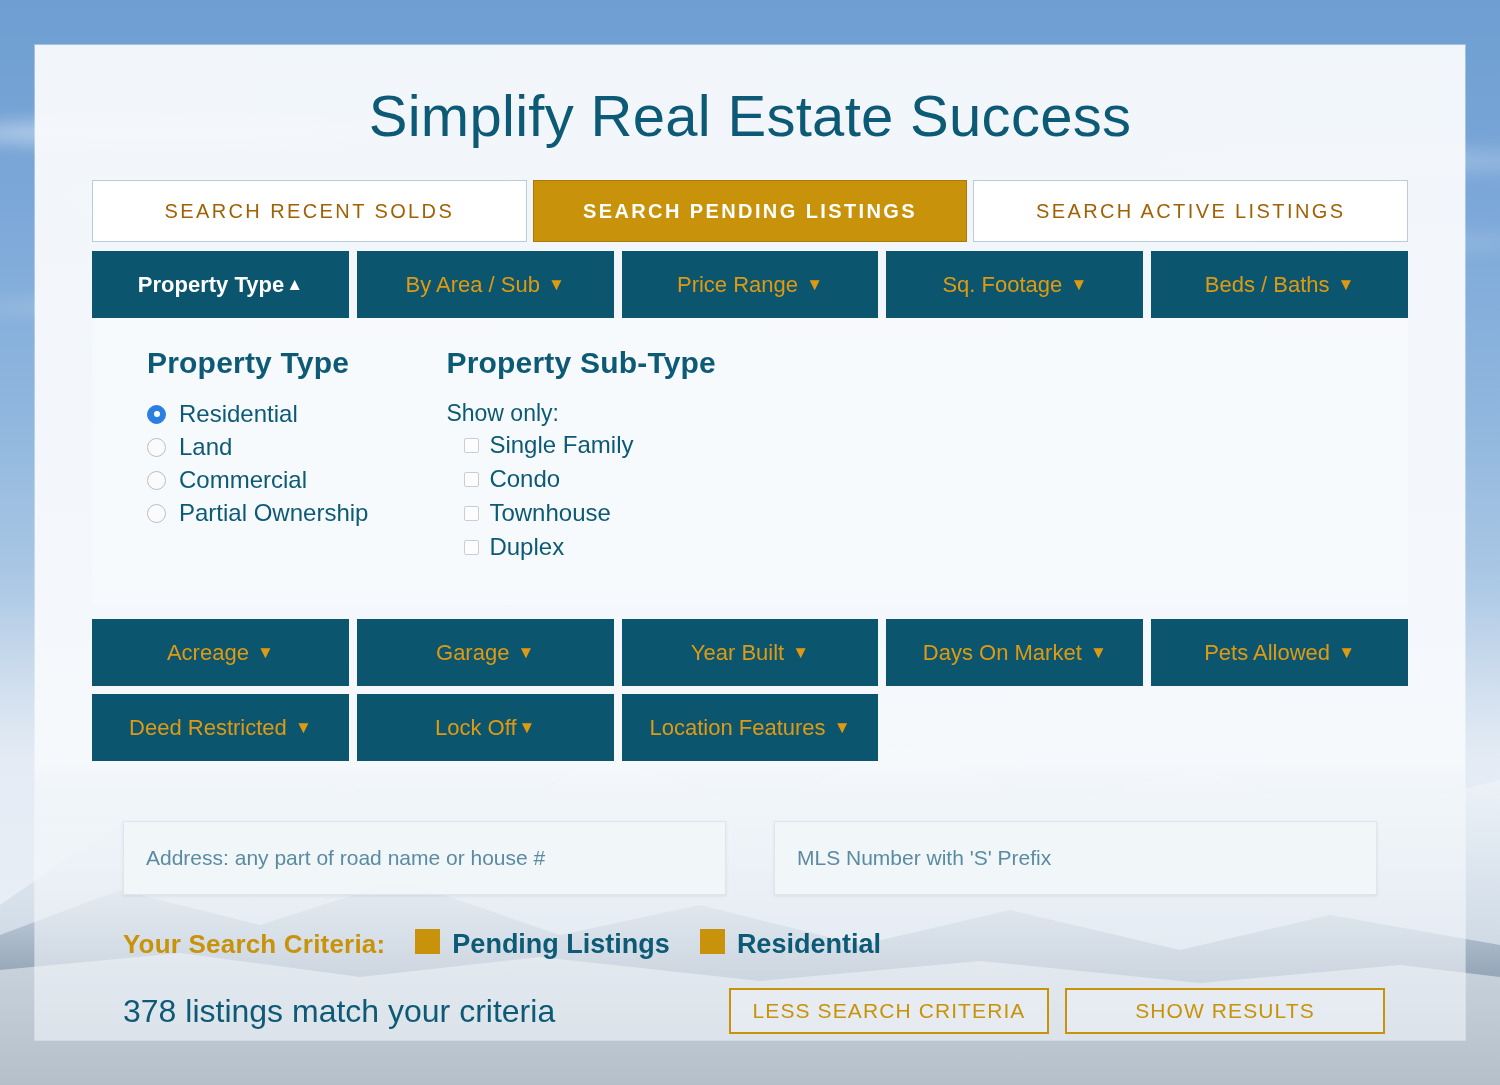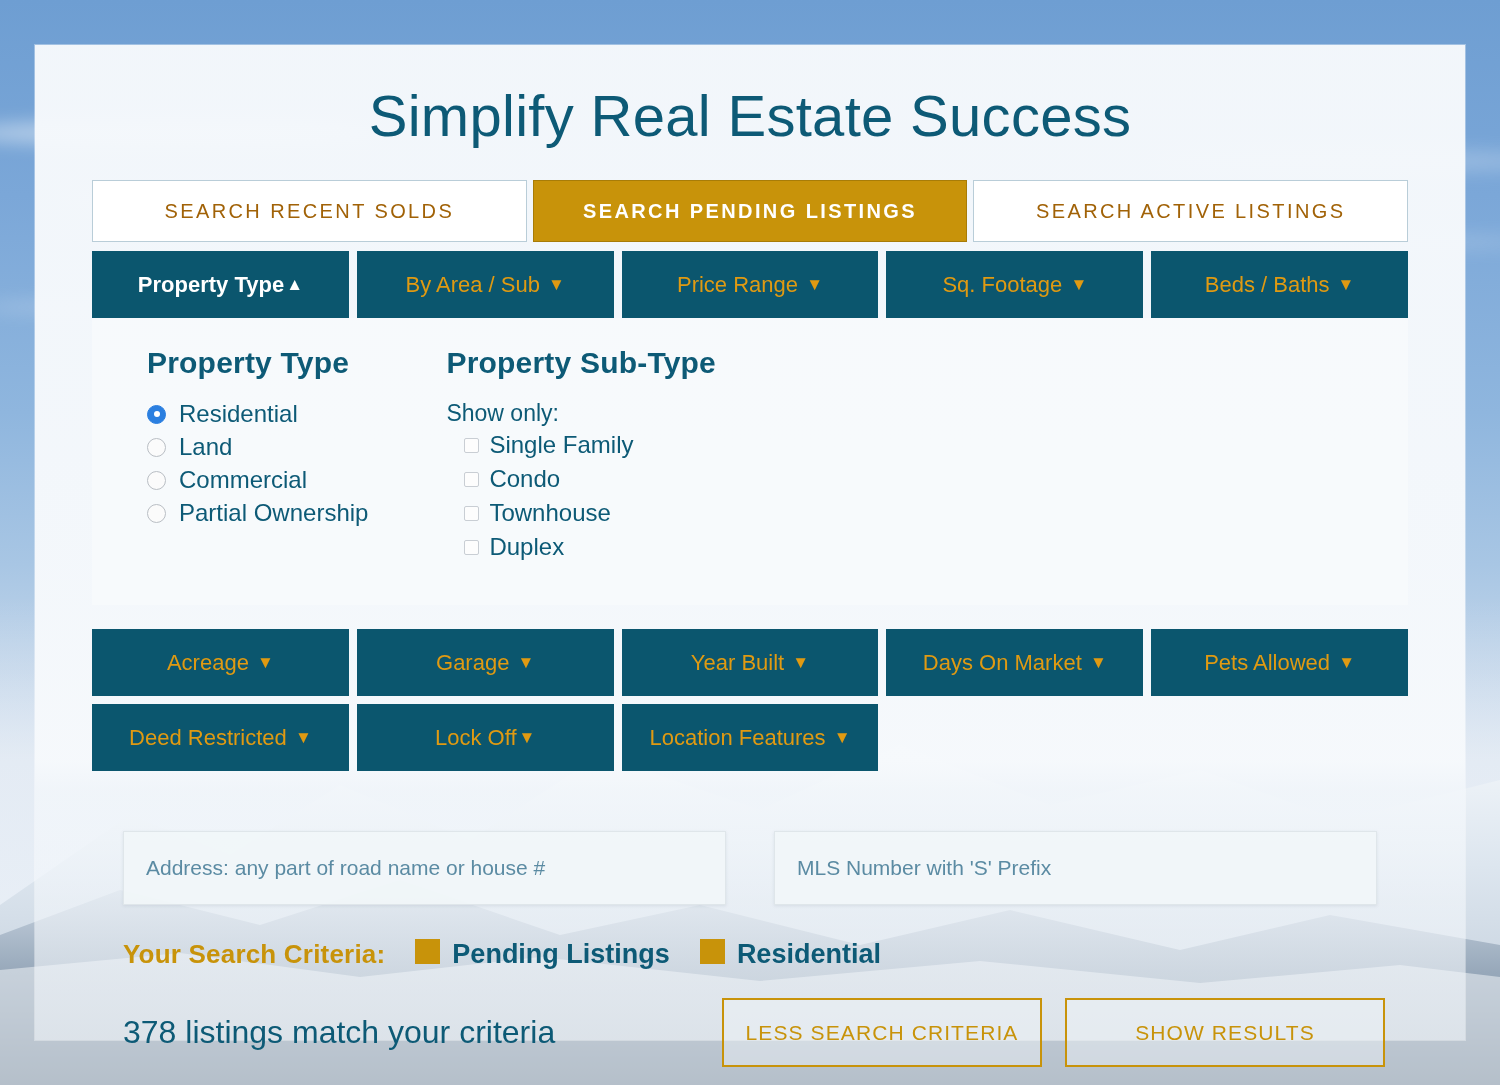--- a/index.html
+++ b/index.html
@@ -121,21 +121,21 @@
     user-select: none;
     white-space: nowrap;
   }
   .fbtn.open {
     color: #ffffff;
     font-weight: bold;
   }
   .caret { font-size: 17px; line-height: 1; margin-left: 2px; }
 
   #filterRowTop { margin-top: 9px; }
-  #filterRowMid { margin-top: 24px; }
+  #filterRowMid { margin-top: 14px; }
   #filterRowBot { margin-top: 8px; }
   
   #filterRowBot .spacer { visibility: hidden; }
 
   
   #panel {
     margin: 0 57px;
     background: rgba(247,250,252,0.9);
     padding: 28px 0 38px 0;
     display: flex;
@@ -250,33 +250,33 @@
     align-items: center;
     margin: 28px 80px 0 88px;
   }
   #matchText {
     font-size: 32px;
     color: #0d5a76;
     font-weight: 300;
     flex: 1;
   }
   .abtn {
-    height: 69px;
+    height: 46px;
     min-width: 320px;
     background: rgba(240,244,248,0.45);
     border: 2px solid #c8930a;
     color: #c8930a;
     font-size: 21px;
     letter-spacing: 1.1px;
     display: flex;
     align-items: center;
     justify-content: center;
     cursor: pointer;
     user-select: none;
-    margin-left: 23px;
+    margin-left: 16px;
     font-family: "Liberation Sans", sans-serif;
   }
 </style>
 </head>
 <body>
 
 <div id="bg">
   <div class="cloud c1"></div>
   <div class="cloud c2"></div>
   <div class="cloud c3"></div>

